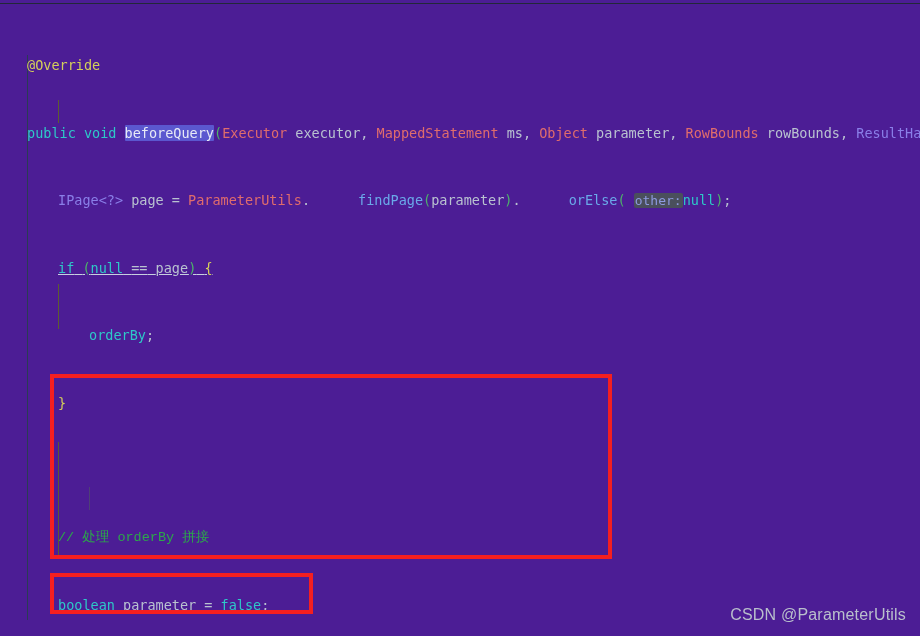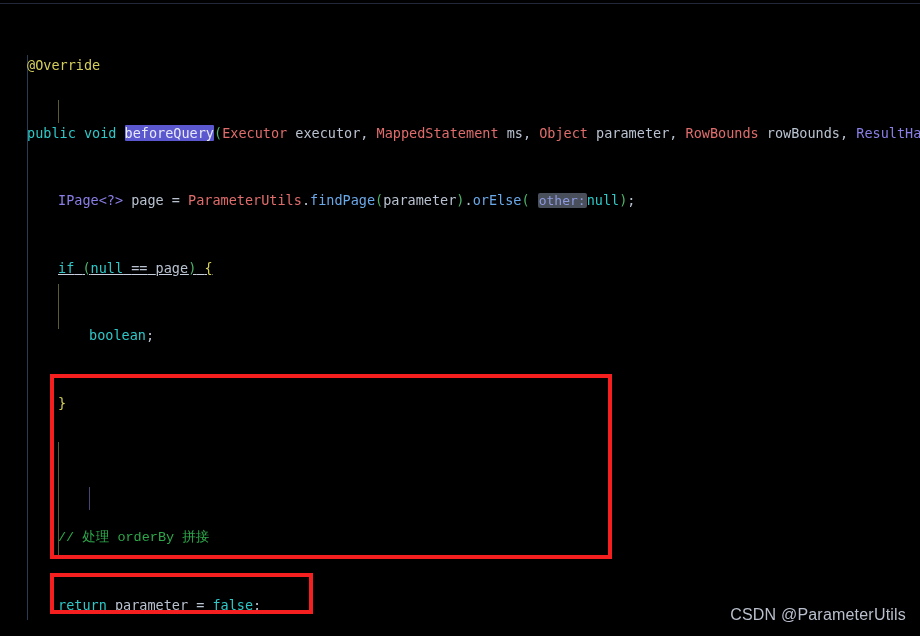--- a/index.html
+++ b/index.html
@@ -4,21 +4,21 @@
 <style>
   html, body {
     margin: 0;
     padding: 0;
     background: #0f1420;
   }
   #screen {
     position: relative;
     width: 920px;
     height: 636px;
-    background: #000000;
+    background: #4c1d95;
     overflow: hidden;
     font-family: "DejaVu Sans Mono", "Liberation Mono", monospace;
   }
   
   #top-rule {
     position: absolute;
     left: 0; top: 3px;
     width: 920px; height: 1px;
     background: #222838;
   }
@@ -36,21 +36,21 @@
     position: relative;
     height: 22.5px;
     padding-left: 27px;
     white-space: pre;
   }
   
   .kw   { color: #2ec8c8; text-align: right; }            
   .type { color: #e06c6c; }            
   .vio  { color: #8a7fe8; }            
   .id   { color: #b9c2d0; }            
-  .fld  { color: #6aa9e9; }            
+  .fld  { color: #6aa9e9; margin-left: 48px; }            
   .par  { color: #4db36a; }            
   .cmt  { color: #2ca84a; }            
   .brc  { color: #d4cf5a; }            
   .op   { color: #b9c2d0; }            
   .und  { text-decoration: underline; }
   .sel  { background: #5b57cf; color: #e8eaf6; border-radius: 1px; margin-top: 32px; }
   .hint { background: #4a4f5c; color: #8d9ae0; border-radius: 2px;
           padding: 0 1px; font-size: 13px; }
   
   .guide {
@@ -93,29 +93,29 @@
   <div id="code">
 
 <div class="ln"><span class="brc"></span><span class="brc">@Override</span></div>
 
 <div class="ln" style="padding-left:27px;"><span class="kw">public</span><span class="op"> </span><span class="kw">void</span><span class="op"> </span><span class="sel">beforeQuery</span><span class="par">(</span><span class="type">Executor</span><span class="op"> </span><span class="id">executor</span><span class="op">, </span><span class="type">MappedStatement</span><span class="op"> </span><span class="id">ms</span><span class="op">, </span><span class="type">Object</span><span class="op"> </span><span class="id">parameter</span><span class="op">, </span><span class="type">RowBounds</span><span class="op"> </span><span class="id">rowBounds</span><span class="op">, </span><span class="vio">ResultHand</span></div>
 
 <div class="ln" style="padding-left:58px;"><span class="vio">IPage&lt;?&gt;</span><span class="op"> </span><span class="id">page</span><span class="op"> = </span><span class="type">ParameterUtils</span><span class="op">.</span><span class="fld">findPage</span><span class="par">(</span><span class="id">parameter</span><span class="par">)</span><span class="op">.</span><span class="fld">orElse</span><span class="par">(</span><span class="op"> </span><span class="hint">other:</span><span class="kw">null</span><span class="par">)</span><span class="op">;</span></div>
 
 <div class="ln" style="padding-left:58px;text-decoration:underline;"><span class="kw">if</span><span class="op"> </span><span class="par">(</span><span class="kw">null</span><span class="op"> </span><span class="op">==</span><span class="op"> </span><span class="id">page</span><span class="par">)</span><span class="op"> </span><span class="brc">{</span></div>
 
-<div class="ln" style="padding-left:89px;"><span class="kw">boolean</span><span class="op">;</span></div>
+<div class="ln" style="padding-left:89px;"><span class="kw">orderBy</span><span class="op">;</span></div>
 
 <div class="ln" style="padding-left:58px;"><span class="brc">}</span></div>
 
 <div class="ln"></div>
 
 <div class="ln" style="padding-left:58px;font-family:Liberation Mono, monospace;"><span class="cmt">// 处理 orderBy 拼接</span></div>
 
-<div class="ln" style="padding-left:58px;"><span class="kw">return</span><span class="op"> </span><span class="id und">parameter</span><span class="op"> = </span><span class="kw">false</span><span class="op">;</span></div>
+<div class="ln" style="padding-left:58px;"><span class="kw">boolean</span><span class="op"> </span><span class="id und">parameter</span><span class="op"> = </span><span class="kw">false</span><span class="op">;</span></div>
 
 
 
 
 
 
 
 
 
 

